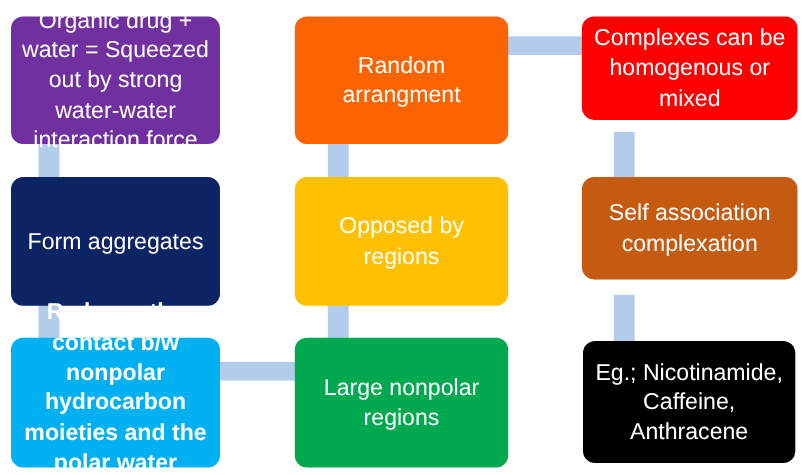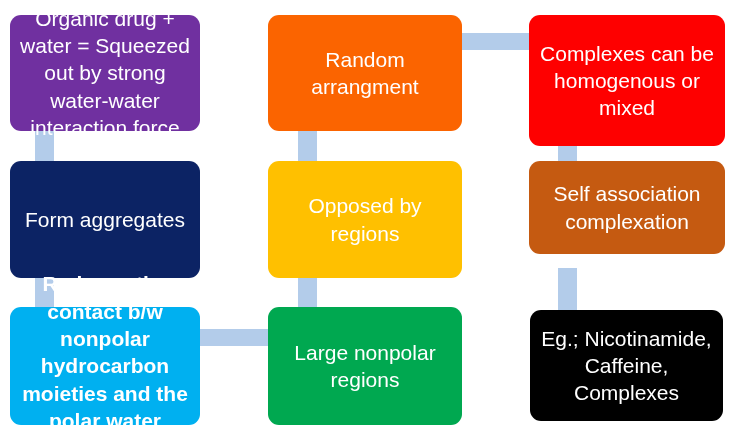--- a/index.html
+++ b/index.html
@@ -37,21 +37,21 @@
 
   
   .b-purple { left: 10px;  top: 15px;  width: 190px; height: 116px; }
   .b-navy   { left: 10px;  top: 161px; width: 190px; height: 117px; }
   .b-cyan   { left: 10px;  top: 307px; width: 190px; height: 118px; }
   
   .b-orange { left: 268px; top: 15px;  width: 194px; height: 116px; }
   .b-yellow { left: 268px; top: 161px; width: 194px; height: 117px; }
   .b-green  { left: 268px; top: 307px; width: 194px; height: 118px; }
   
-  .b-red    { left: 529px; top: 15px;  width: 196px; height: 131px; }
+  .b-red    { left: 529px; top: 15px;  width: 196px; height: 94px; }
   .b-brown  { left: 529px; top: 161px; width: 196px; height: 93px; }
   .b-black  { left: 530px; top: 310px; width: 193px; height: 111px; }
 
   
   .c-v1a { left: 35px;  top: 120px; width: 19px; height: 50px; }
   .c-v1b { left: 35px;  top: 268px; width: 19px; height: 50px; }
   .c-v2a { left: 298px; top: 120px; width: 19px; height: 50px; }
   .c-v2b { left: 298px; top: 268px; width: 19px; height: 50px; }
   .c-v3a { left: 558px; top: 120px; width: 19px; height: 50px; }
   .c-v3b { left: 558px; top: 268px; width: 19px; height: 50px; }
@@ -93,16 +93,16 @@
     <span>Large nonpolar regions</span>
   </div>
 
   <div class="node b-red" style="background-color: rgb(254, 0, 0);">
     <span>Complexes can be homogenous or mixed</span>
   </div>
   <div class="node b-brown" style="background-color: rgb(197, 90, 17);">
     <span>Self association complexation</span>
   </div>
   <div class="node b-black" style="background-color: rgb(0, 0, 0);">
-    <span>Eg.; Nicotinamide, Caffeine, Complexes</span>
+    <span>Eg.; Nicotinamide, Caffeine, Anthracene</span>
   </div>
 
 </div>
 
 </body></html>

